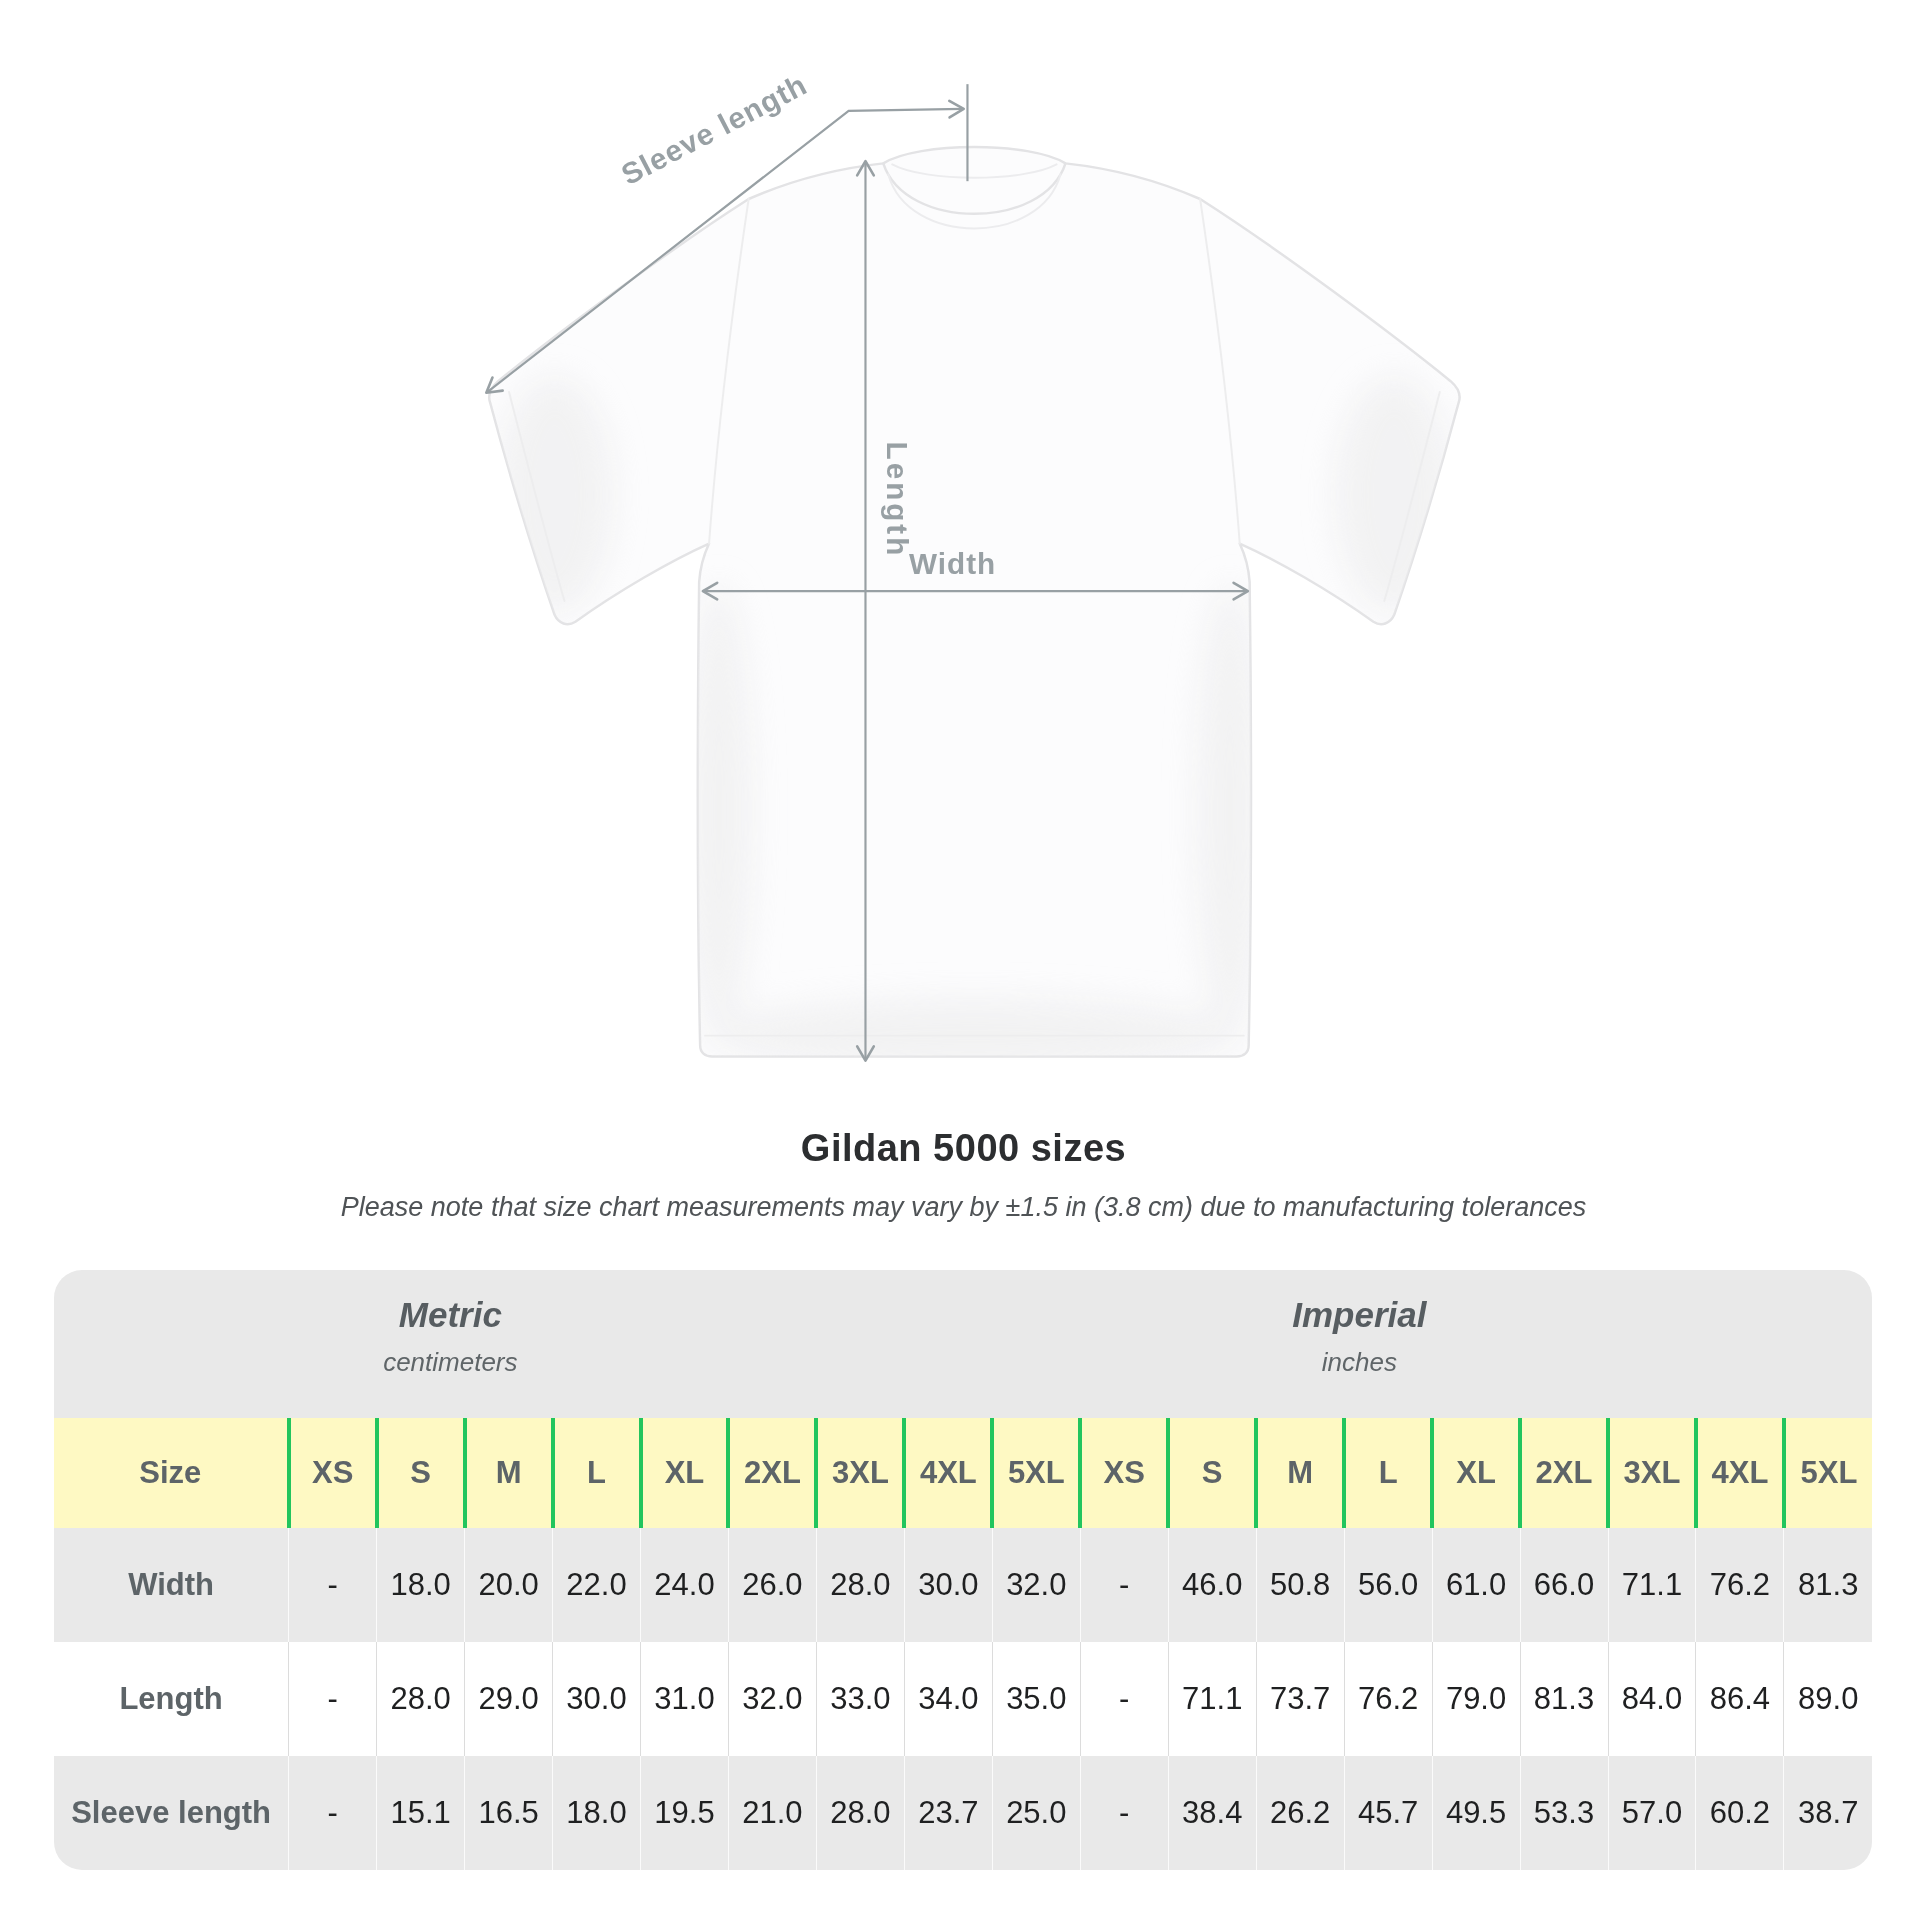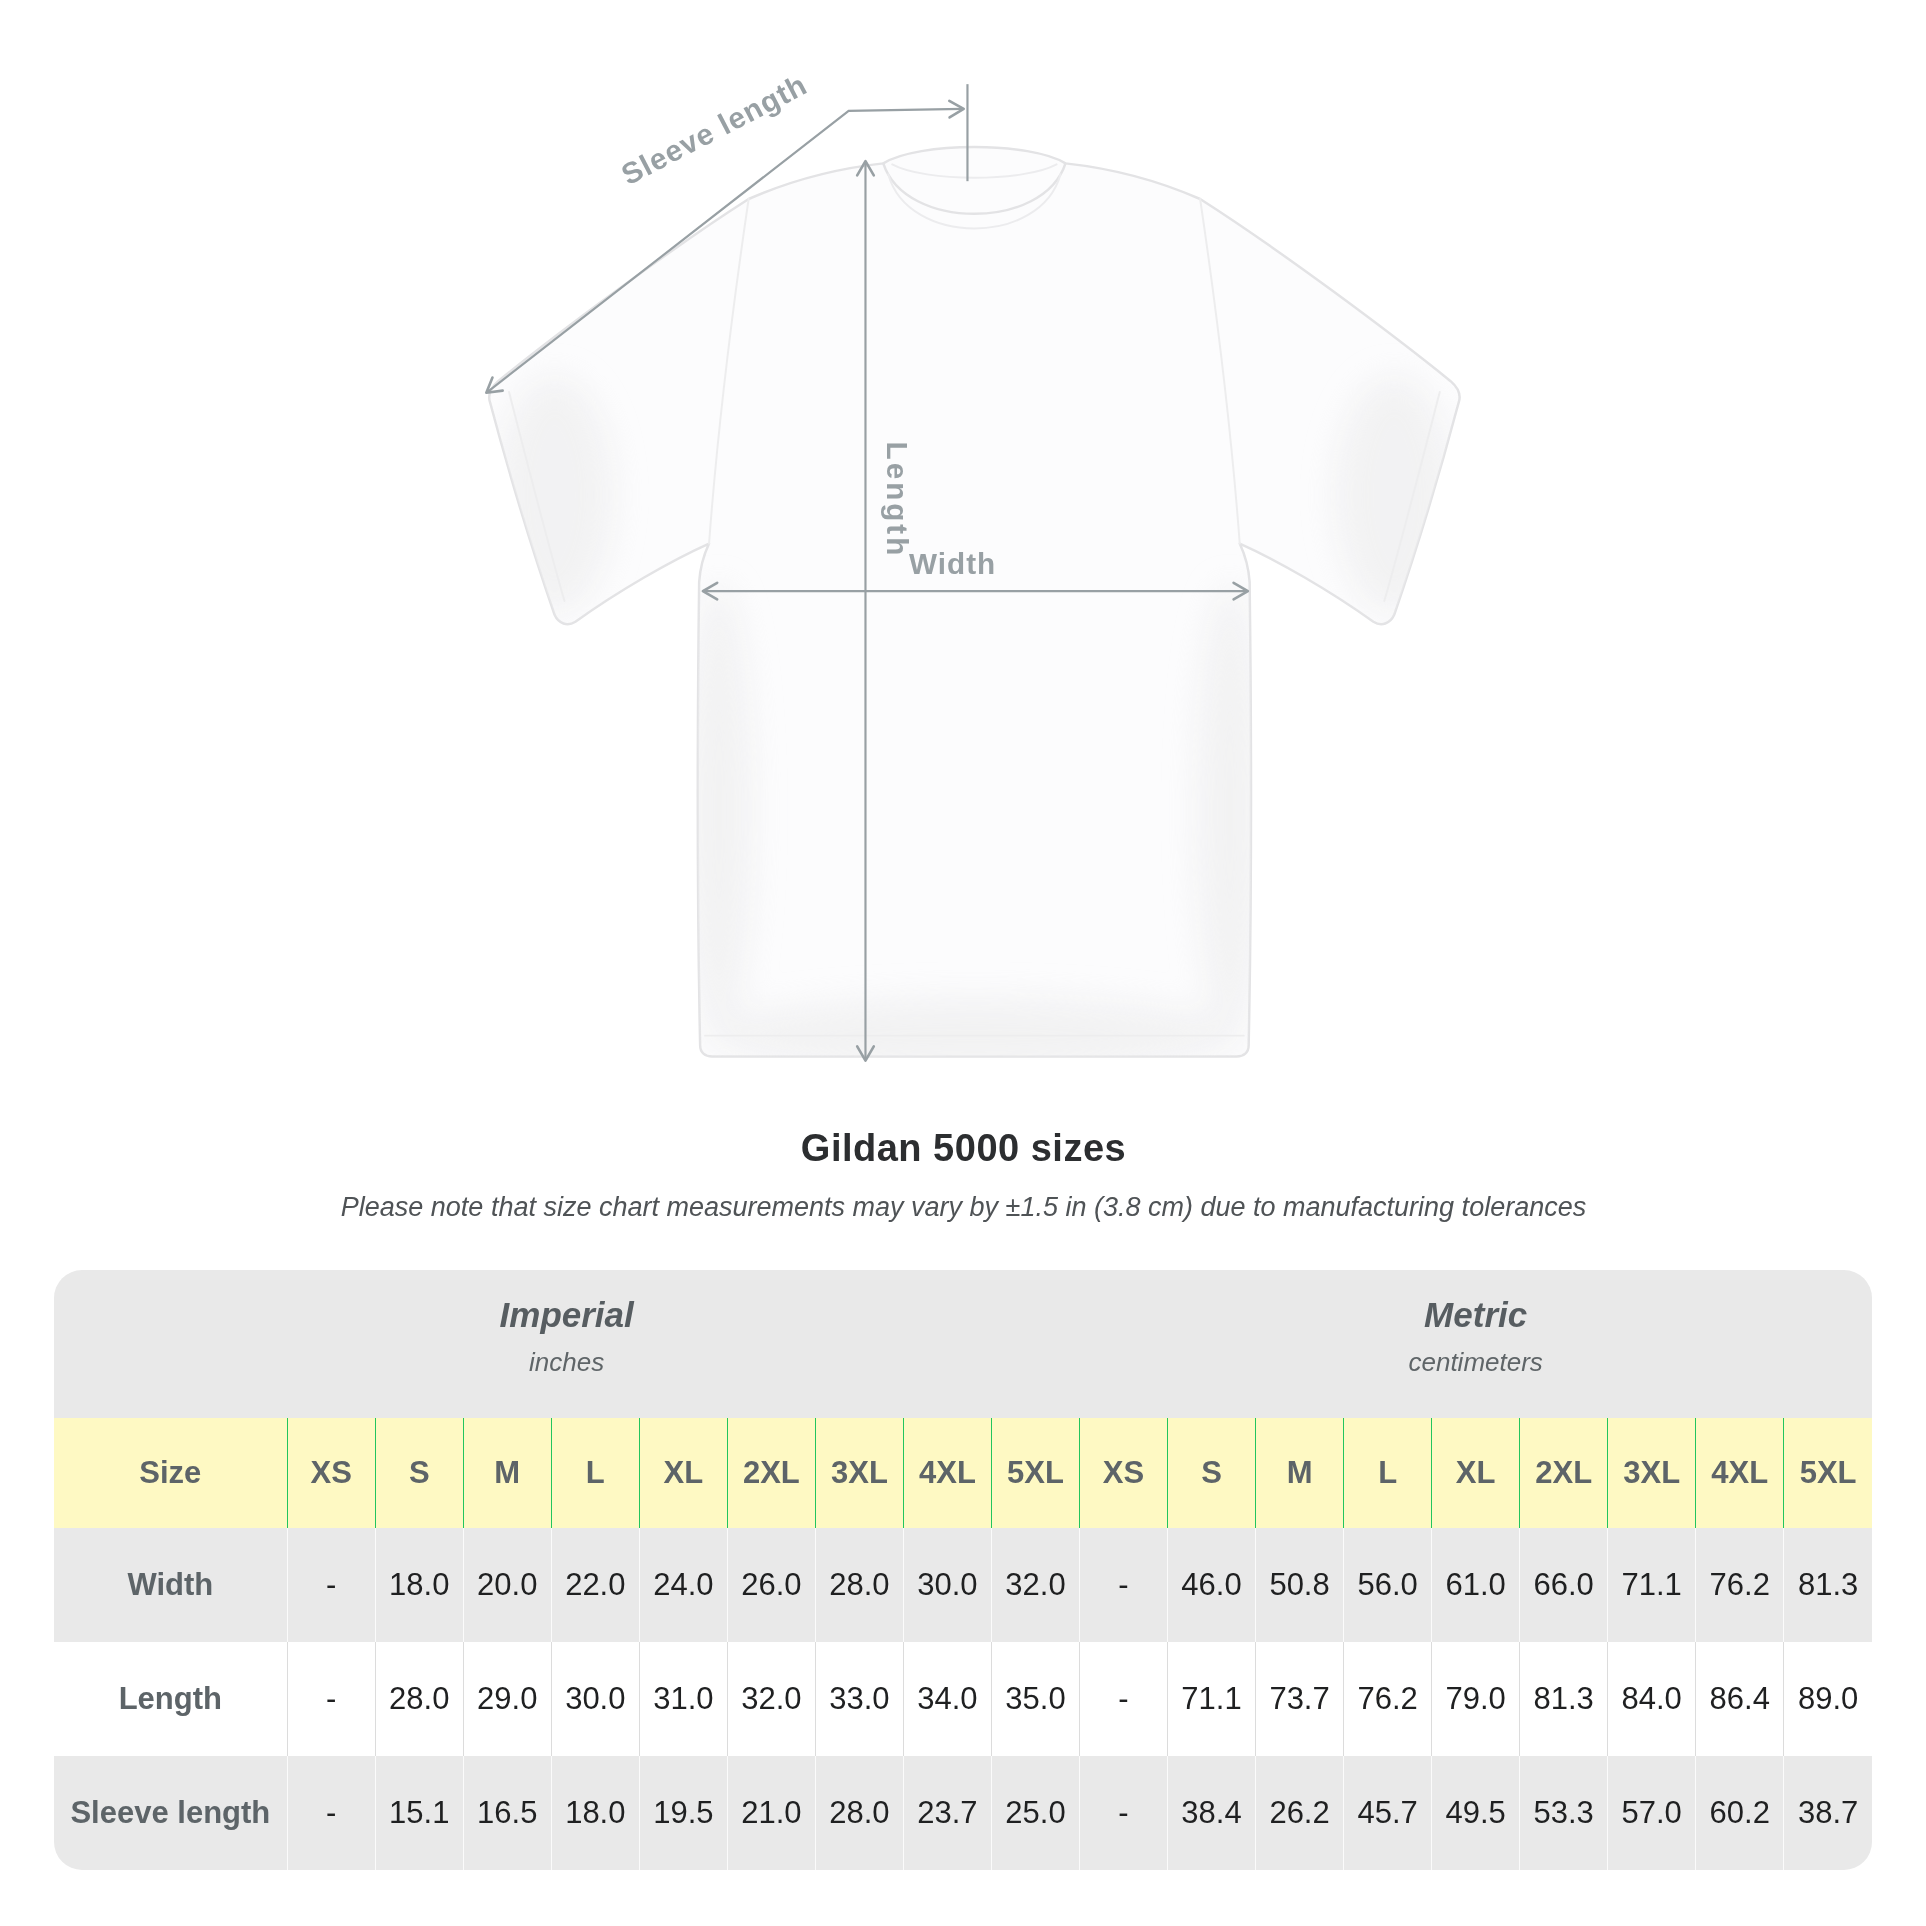--- a/index.html
+++ b/index.html
@@ -24,21 +24,21 @@
     box-sizing:border-box;padding-bottom:16px;
   }
   .group.imperial{width:56.4%;}
   .group.metric{width:43.6%;}
   .group-title{font-size:35px;font-weight:bold;font-style:italic;color:#575d61;}
   .group-unit{font-size:26px;font-style:italic;color:#5f6568;margin-top:12px;}
 
   table{width:100%;border-collapse:collapse;table-layout:fixed;}
   th,td{text-align:center;vertical-align:middle;font-size:31px;padding:0;}
   thead tr{height:110px;background:#fef9c3;}
-  thead th{color:#5d6468;font-weight:bold;border-left:1px solid #22c55e;}
+  thead th{color:#5d6468;font-weight:bold;border-left:4px solid #22c55e;}
   thead th:first-child{border-left:none;width:12.8%;}
   tbody tr{height:114px;}
   tbody tr:nth-child(odd){background:#e9e9e9;}
   tbody th{color:#5d6468;font-weight:bold;}
   tbody td{color:#1f2021;font-weight:normal;}
   tbody th,tbody td{border-left:1px solid #dcdcdc;}
   tbody tr:nth-child(odd) th,tbody tr:nth-child(odd) td{border-left-color:rgba(255,255,255,.8);}
   tbody tr th:first-child{border-left:none;}
 </style>
 </head>
@@ -117,27 +117,27 @@
   </g>
 </svg>
 
 <div class="heading">
   <h1>Gildan 5000 sizes</h1>
   <p class="subtitle">Please note that size chart measurements may vary by ±1.5 in (3.8 cm) due to manufacturing tolerances</p>
 </div>
 
 <div class="table-wrap">
   <div class="group-row">
+    <div class="group metric">
+      <div class="group-title">Metric</div>
+      <div class="group-unit">centimeters</div>
+    </div>
     <div class="group imperial">
       <div class="group-title">Imperial</div>
       <div class="group-unit">inches</div>
-    </div>
-    <div class="group metric">
-      <div class="group-title">Metric</div>
-      <div class="group-unit">centimeters</div>
     </div>
   </div>
   <table>
     <thead>
       <tr>
           <th>Size</th>
           <th>XS</th>
           <th>S</th>
           <th>M</th>
           <th>L</th>

